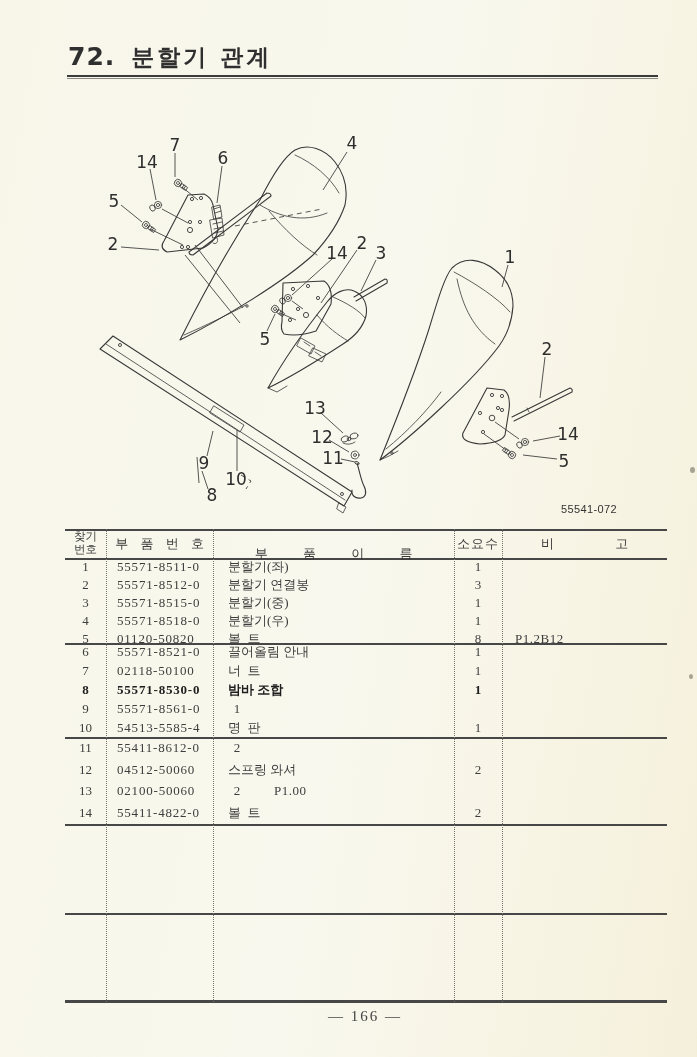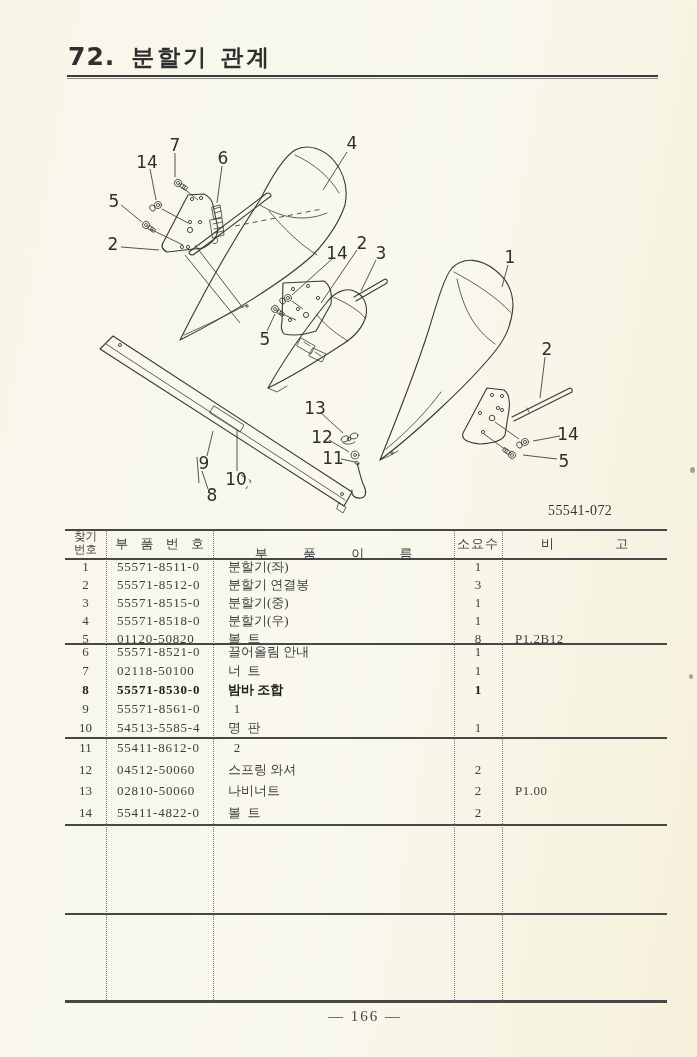--- a/index.html
+++ b/index.html
@@ -6,22 +6,22 @@
   body{width:697px;height:1057px;font-family:"Liberation Serif","DejaVu Serif",serif;}
   .page{position:relative;width:697px;height:1057px;overflow:hidden;
         background:linear-gradient(100deg,#f8f6e9 0%,#f9f8ee 50%,#f6f2df 88%,#f3eed7 100%);padding-left:35px;}
   
   .title-row{position:absolute;left:68px;top:42px;color:#2f2f2f;white-space:nowrap;}
   .sec-no{font-family:"DejaVu Sans",sans-serif;font-size:25px;font-weight:700;letter-spacing:1px;}
   .sec-title{font-family:"DejaVu Sans",sans-serif;font-size:23px;font-weight:600;letter-spacing:3px;margin-left:16px;}
   .title-rule{position:absolute;left:67px;top:75px;width:591px;height:2px;background:#3b3b3b;}
   .title-rule2{position:absolute;left:67px;top:78px;width:591px;height:1px;background:#8a8a84;}
   
-  .drawing-no{position:absolute;left:548px;top:503px;width:82px;text-align:left;
-              font-family:Liberation Serif, serif;font-size:14px;color:#333;letter-spacing:.4px;}
+  .drawing-no{position:absolute;left:548px;top:503px;width:82px;text-align:center;
+              font-family:Liberation Sans, sans-serif;font-size:11px;color:#333;letter-spacing:.4px;}
   
   .diagram{position:absolute;left:55px;top:105px;}
   .draw{stroke:#383838;fill:none;stroke-width:1.1;stroke-linejoin:round;stroke-linecap:round;}
   .thin{stroke-width:.8;}
   .leader{stroke:#424242;stroke-width:.9;fill:none;}
   .dash{stroke-dasharray:5 4;}
   .hole{stroke:#383838;fill:none;stroke-width:.9;}
   text.callout{font:17px "DejaVu Sans",sans-serif;fill:#2d2d2d;text-anchor:middle;}
   
   .ptable{position:absolute;left:65px;top:529px;width:602px;height:476px;color:#3d3d3d;}
@@ -328,22 +328,21 @@
         </div>
         <div class="trow">
           <div class="c-no">12</div>
           <div class="c-pn">04512-50060</div>
           <div class="c-name">스프링 와셔</div>
           <div class="c-qty">2</div>
           <div class="c-rm"></div>
         </div>
         <div class="trow">
           <div class="c-no">13</div>
-          <div class="c-pn">02810-50060</div>
-          <div class="c-name">나비너트</div>
+          <div class="c-pn">02100-50060</div>
           <div class="c-qty">2</div>
           <div class="c-rm">P1.00</div>
         </div>
         <div class="trow">
           <div class="c-no">14</div>
           <div class="c-pn">55411-4822-0</div>
           <div class="c-name">볼  트</div>
           <div class="c-qty">2</div>
           <div class="c-rm"></div>
         </div>

